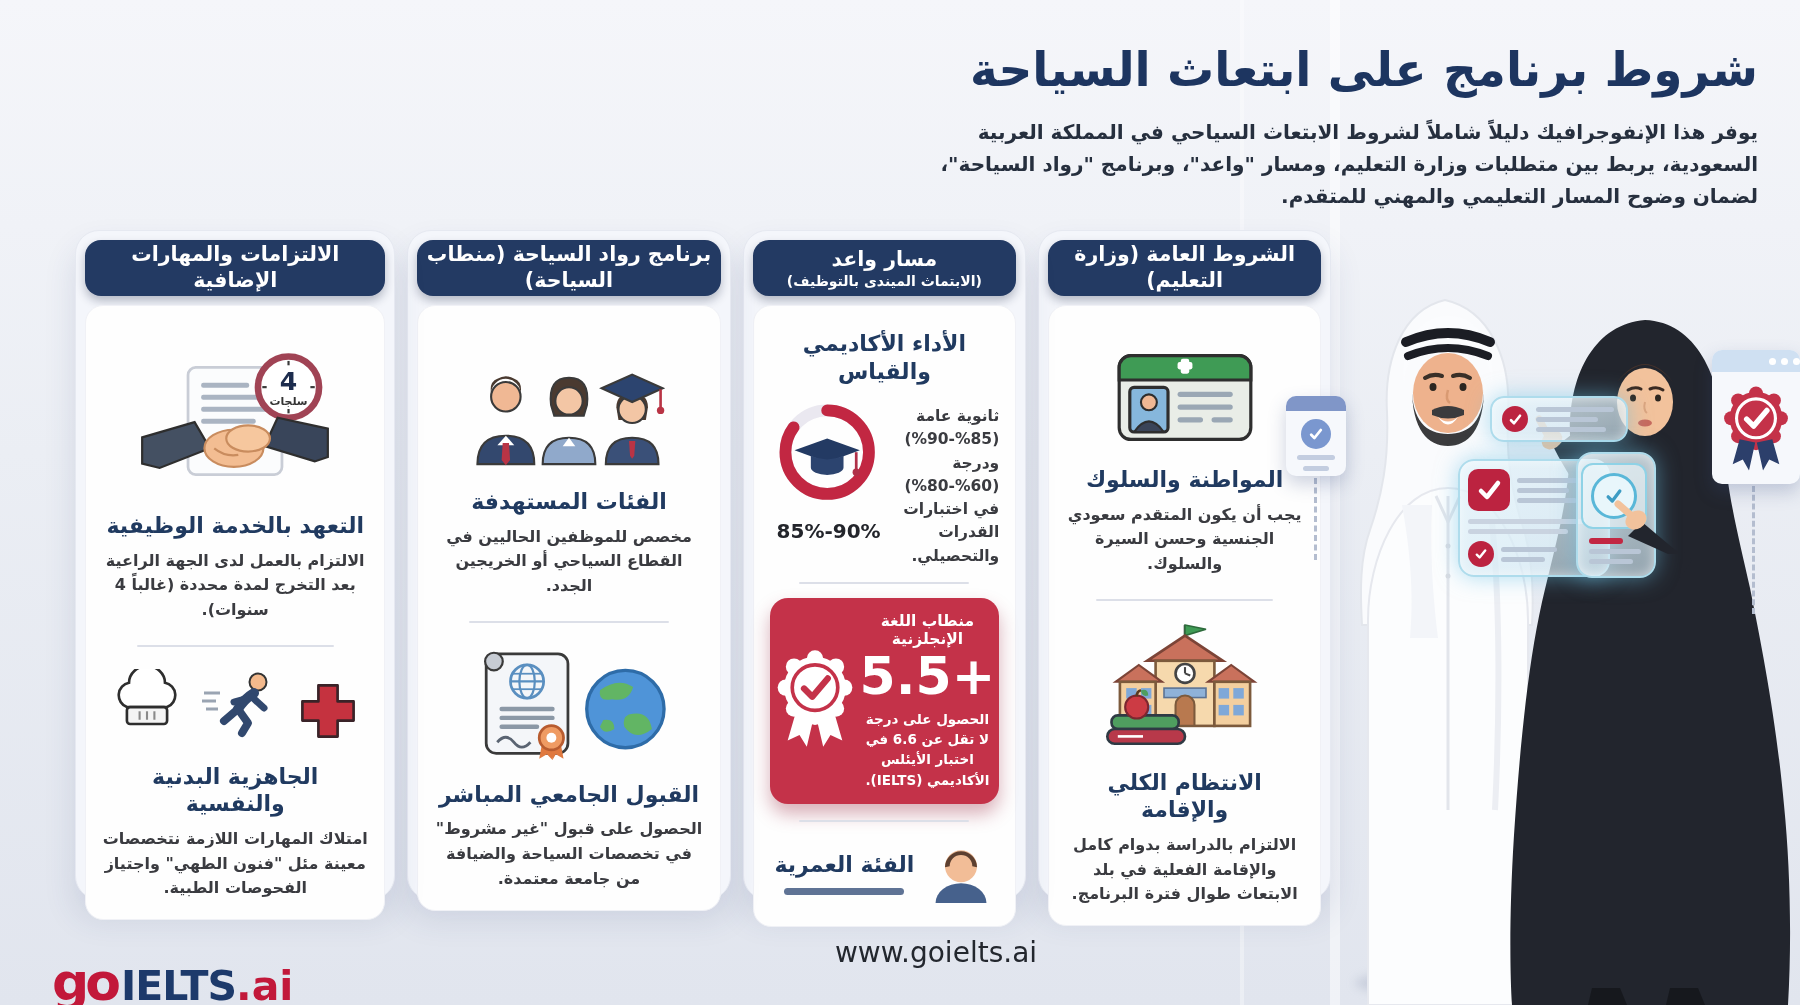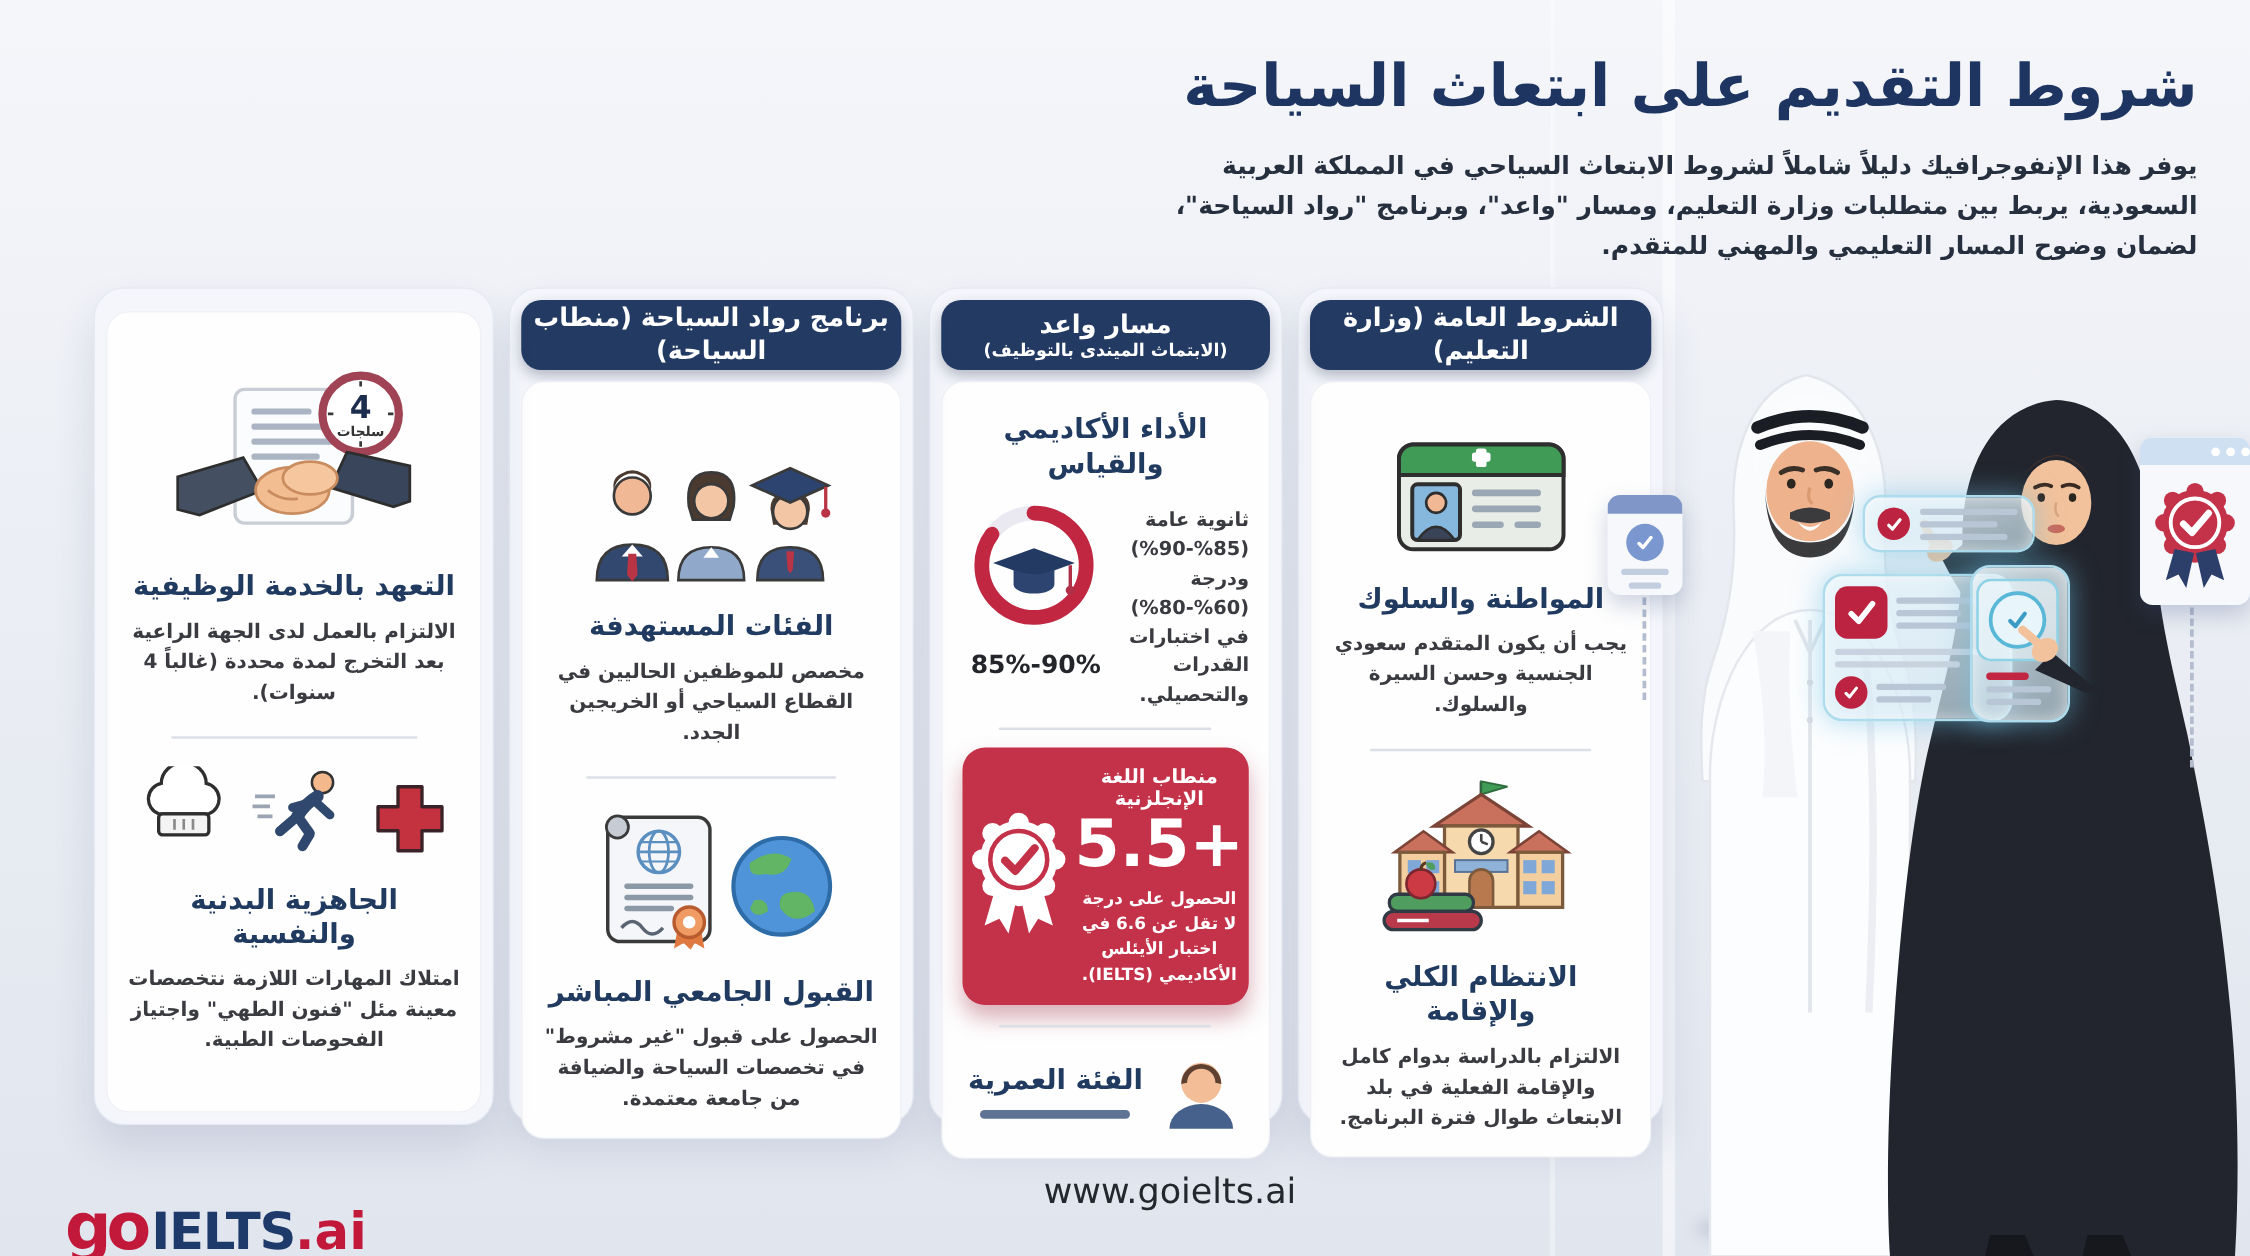--- a/index.html
+++ b/index.html
@@ -89,21 +89,21 @@
 </style>
 </head>
 <body>
 
 <div class="canvas">
 
   <div class="wall-strip s2"></div>
   <div class="wall-strip s1"></div>
 
   <div class="title-block">
-    <div class="page-title">شروط التقديم على ابتعاث السياحة</div>
+    <div class="page-title">شروط برنامج على ابتعاث السياحة</div>
     <div class="page-intro">يوفر هذا الإنفوجرافيك دليلاً شاملاً لشروط الابتعاث السياحي في المملكة العربية السعودية، يربط بين متطلبات وزارة التعليم، ومسار "واعد"، وبرنامج "رواد السياحة"، لضمان وضوح المسار التعليمي والمهني للمتقدم.</div>
   </div>
 
   <div class="cards">
 
     <div class="card w-general">
       <div class="c-header">
         <div class="h-main">الشروط العامة (وزارة التعليم)</div>
       </div>
       <div class="c-body">
@@ -290,20 +290,23 @@
               <path d="M124,68 q10,-2 10,8 q-9,6 -13,-2 Z" fill="#62b564"></path>
             </svg>
           </span>
           <div class="sec-title">القبول الجامعي المباشر</div>
           <div class="sec-text">الحصول على قبول "غير مشروط" في تخصصات السياحة والضيافة من جامعة معتمدة.</div>
         </div>
       </div>
     </div>
 
     <div class="card w-commit">
+      <div class="c-header">
+        <div class="h-main">الالتزامات والمهارات الإضافية</div>
+      </div>
       <div class="c-body">
         <div class="section" style="margin-top:20px;">
           <span>
             <svg width="190" height="142" viewBox="0 0 170 130">
               <rect x="42" y="16" width="86" height="98" rx="7" fill="#fbfcfd" stroke="#c9cdd6" stroke-width="2.5"></rect>
               <rect x="54" y="30" width="44" height="4.5" rx="2" fill="#aab4c2"></rect>
               <rect x="54" y="41" width="62" height="4.5" rx="2" fill="#aab4c2"></rect>
               <rect x="54" y="52" width="62" height="4.5" rx="2" fill="#aab4c2"></rect>
               <rect x="54" y="63" width="50" height="4.5" rx="2" fill="#aab4c2"></rect>
               <circle cx="134" cy="34" r="28" fill="#fff" stroke="#a04354" stroke-width="6"></circle>

